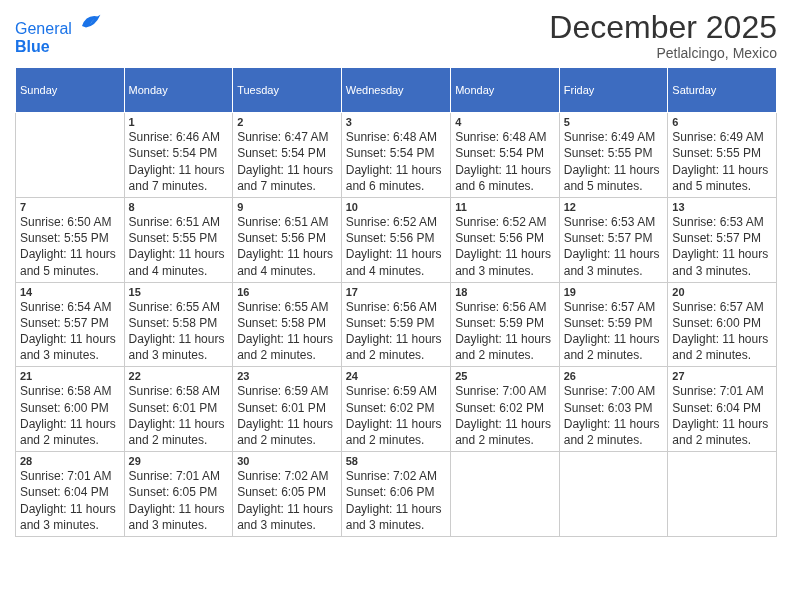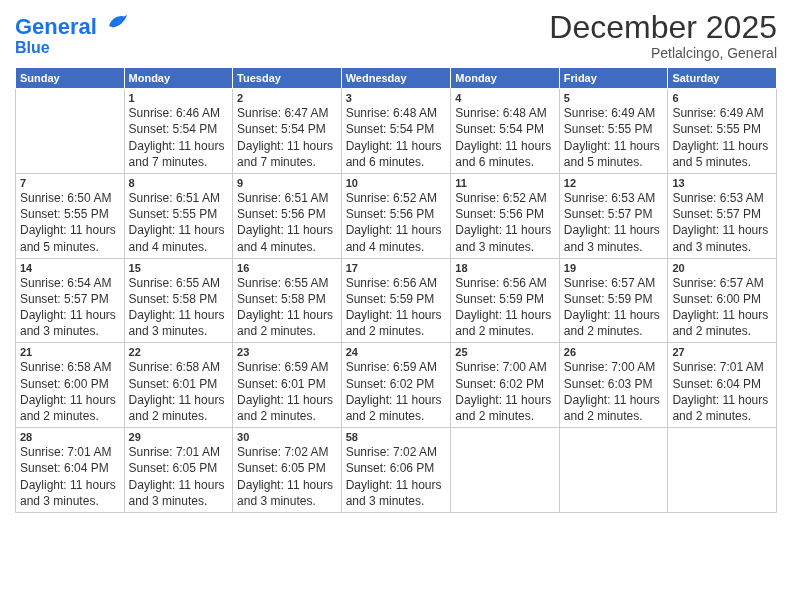--- a/index.html
+++ b/index.html
@@ -20,22 +20,22 @@
       justify-content: space-between;
       align-items: flex-start;
       margin-bottom: 6px;
     }
     .logo {
       display: flex;
       align-items: center;
       margin-top: 4px;
     }
     .logo-text {
-      font-size: 22px;
-      font-weight: bold;
+      font-size: 16px;
+      font-weight: normal;
       color: #333;
       line-height: 1.1;
     }
     .logo-text span {
       color: #1a73e8;
     }
     .logo-icon {
       width: 24px;
       height: 24px;
       margin-left: 2px;
@@ -55,24 +55,24 @@
       color: #555;
     }
     .calendar {
       width: 100%;
       border-collapse: collapse;
       font-size: 9.5px;
     }
     .calendar th {
       background-color: #3d6cc0;
       color: #fff;
-      padding: 4px 4px;
+      padding: 16px 4px;
       text-align: left;
       font-size: 11px;
-      font-weight: bold;
+      font-weight: normal;
       border: 1px solid #fff;
     }
     .calendar td {
       border: 1px solid #ccc;
       padding: 3px 4px;
       vertical-align: top;
       width: 113px;
       height: 80px;
       background: #fff;
     }
@@ -108,21 +108,21 @@
             <svg class="logo-icon" viewBox="0 0 30 30" xmlns="http://www.w3.org/2000/svg">
               <path d="M5 20 Q10 5 25 8 Q18 12 15 18 Q20 10 28 6 Q22 20 10 22 Z" fill="#1a73e8"></path>
             </svg>
           </div>
         </div>
         <div class="logo-text" style="color:#1a73e8; font-size:16px; font-weight:bold;">Blue</div>
       </div>
     </div>
     <div class="title-block">
       <div class="month-title">December 2025</div>
-      <div class="location">Petlalcingo, General</div>
+      <div class="location">Petlalcingo, Mexico</div>
     </div>
   </div>
 
   <table class="calendar">
     <thead>
       <tr>
       <th>Sunday</th>
           <th>Monday</th>
           <th>Tuesday</th>
           <th>Wednesday</th>

